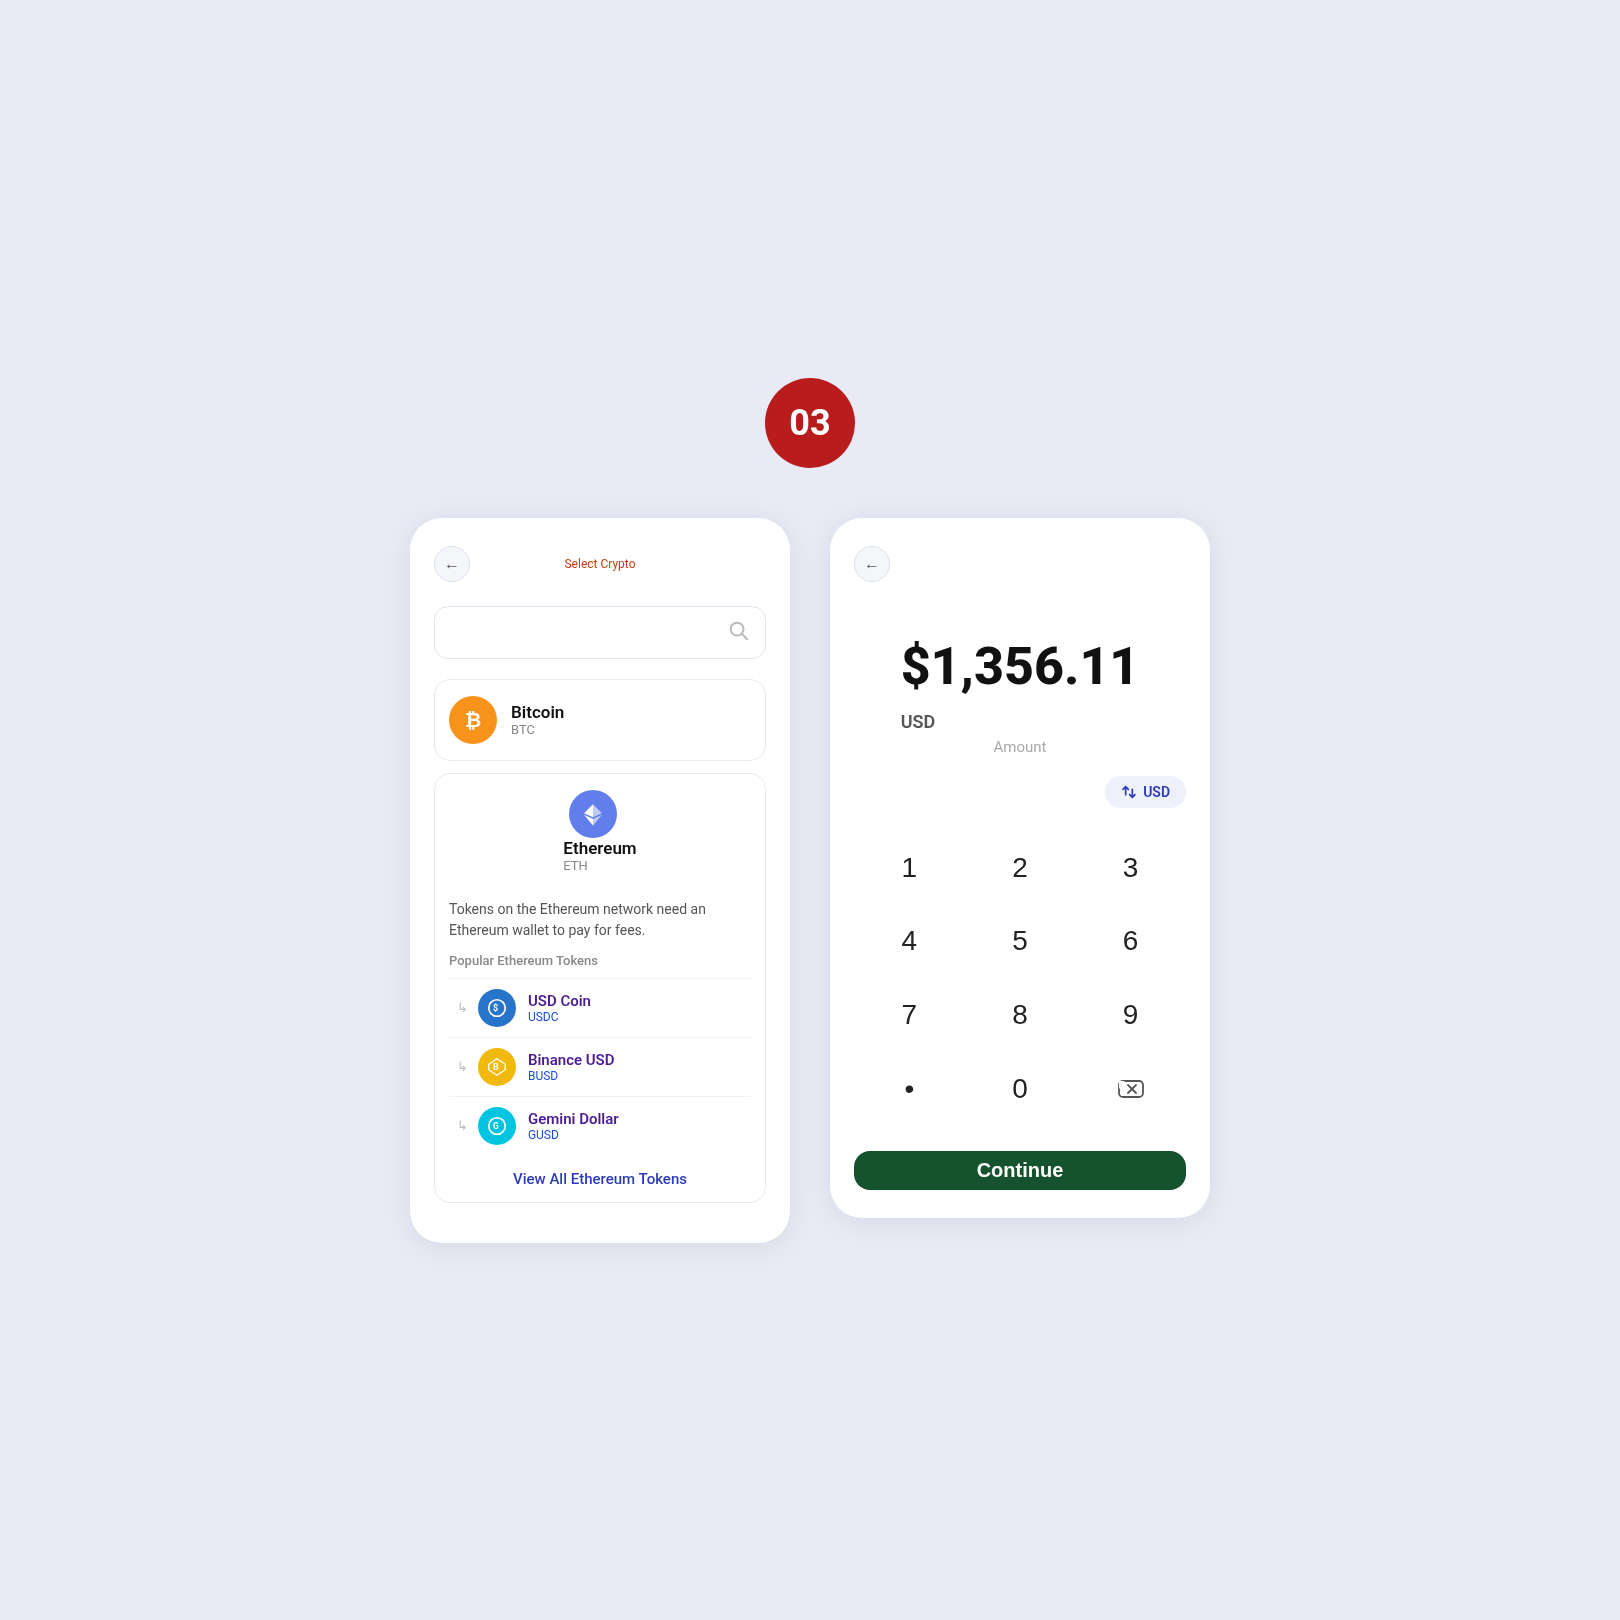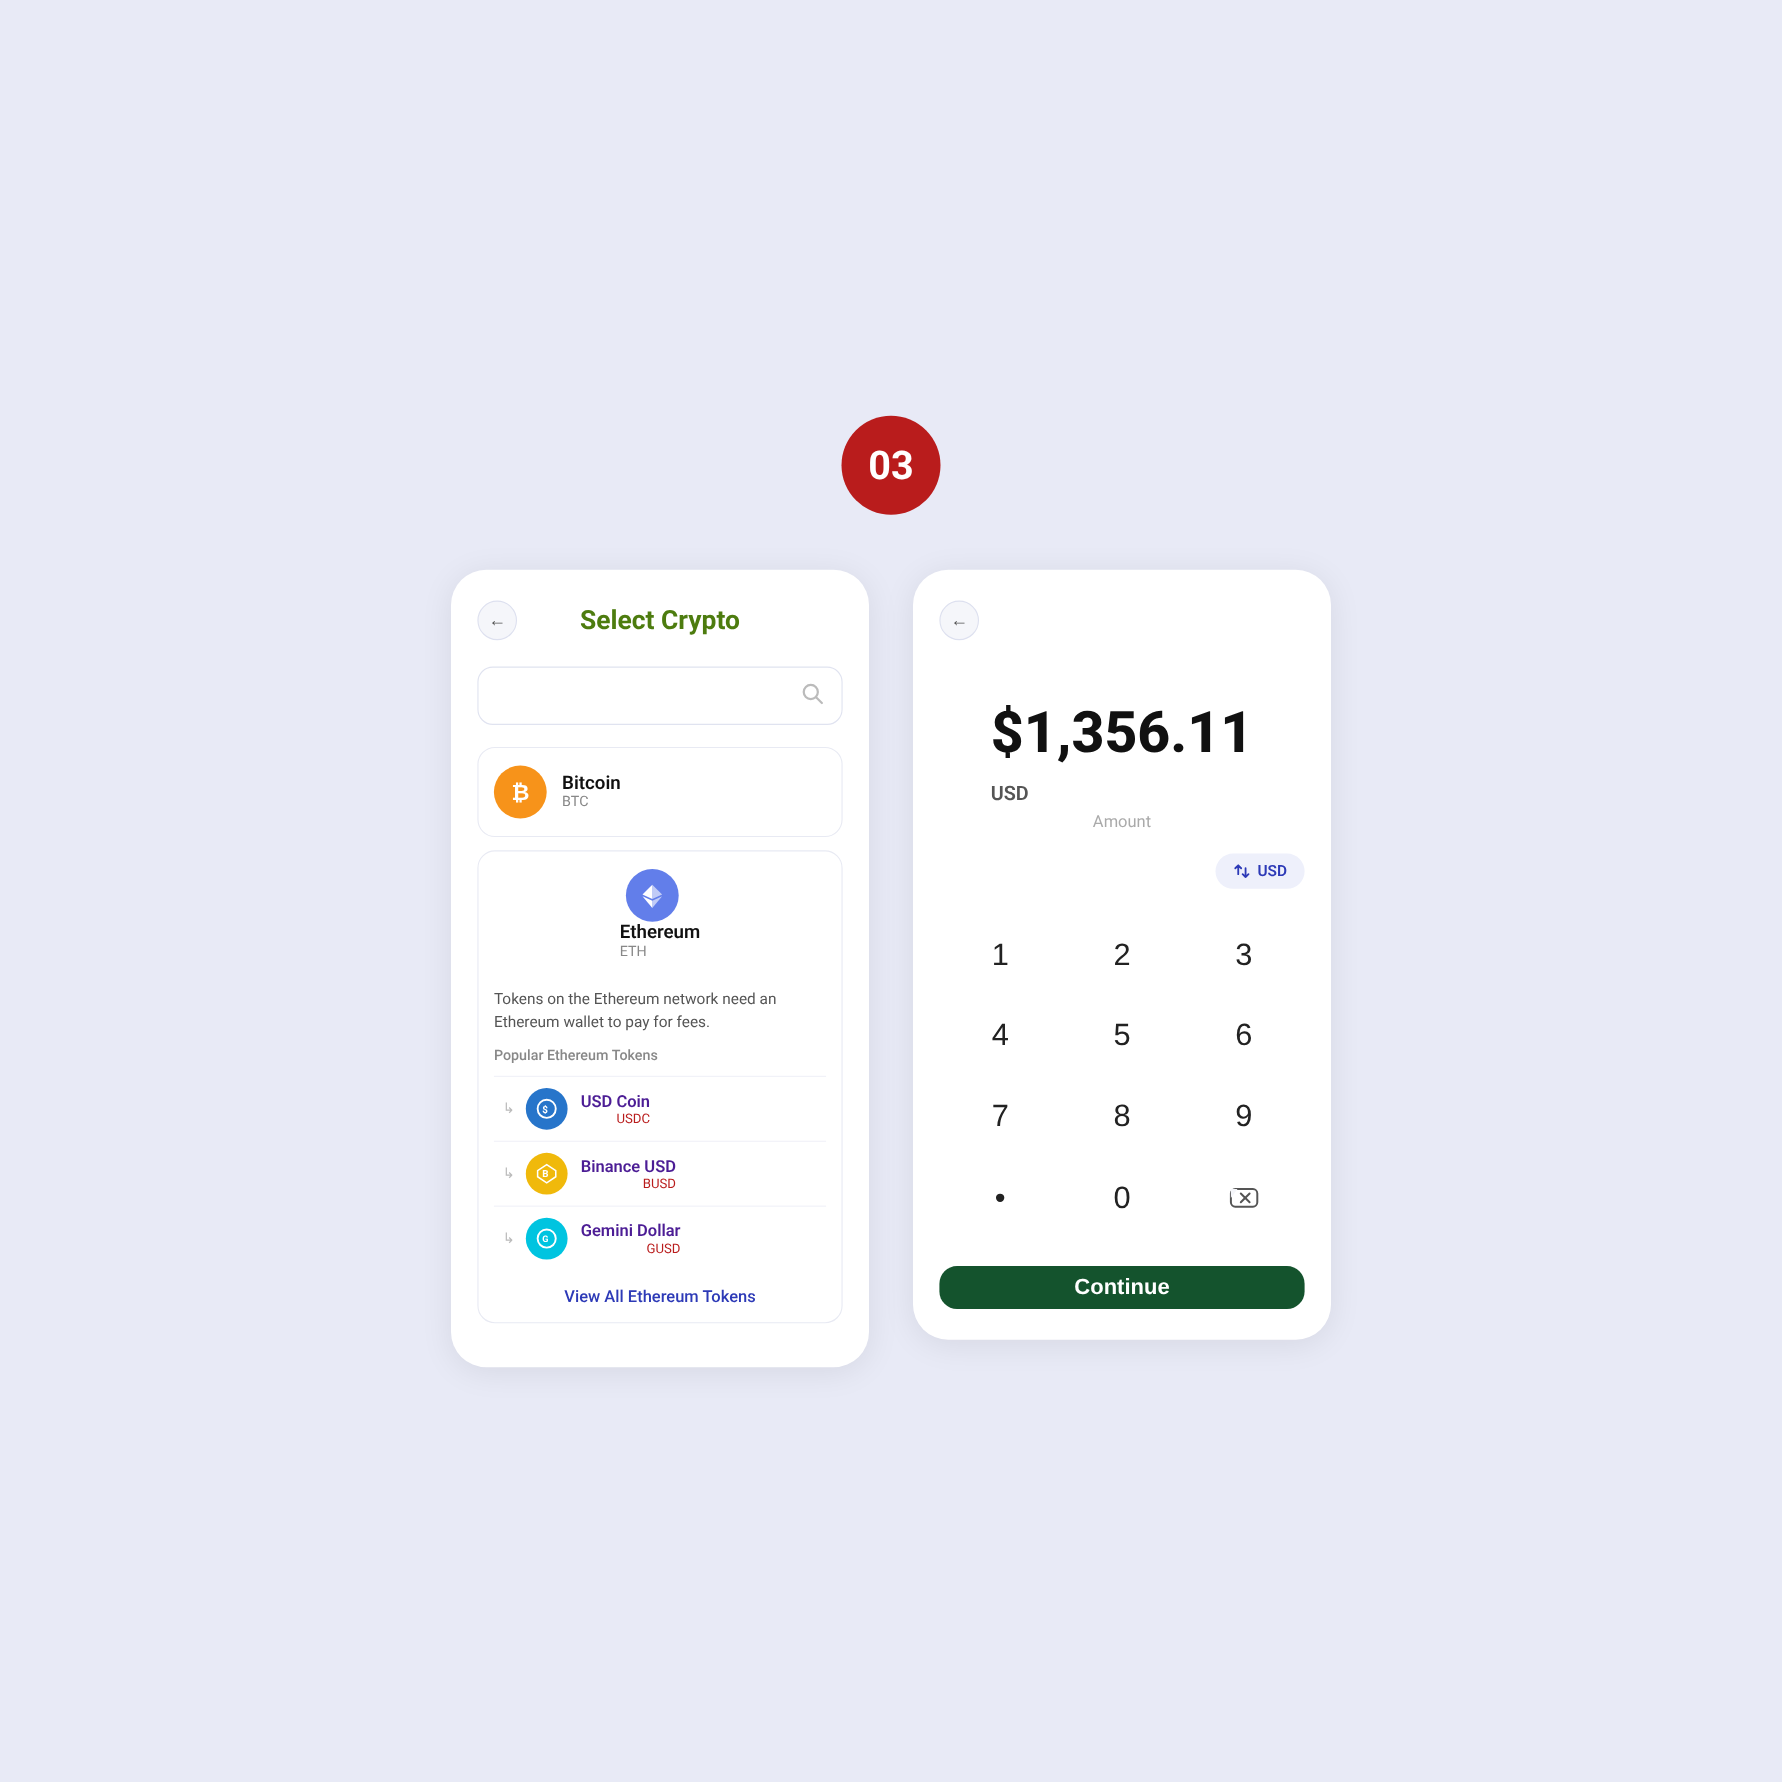--- a/index.html
+++ b/index.html
@@ -60,23 +60,23 @@
       background: #f5f6fa;
       display: flex;
       align-items: center;
       justify-content: center;
       cursor: pointer;
       color: #555;
       font-size: 16px;
     }
 
     .screen-title {
-      font-size: 24px;
-      font-weight: 700;
-      color: #4d7c0f;
+      font-size: 12px;
+      font-weight: 400;
+      color: #c2410c;
       position: absolute;
       left: 50%;
       transform: translateX(-50%);
     }
 
     .search-bar {
       display: flex;
       align-items: center;
       border: 1.5px solid #e0e3f0;
       border-radius: 14px;
@@ -191,22 +191,21 @@
       color: white;
     }
 
     .token-info .name {
       font-size: 15px;
       font-weight: 600;
       color: #4c1d95;
     }
     .token-info .symbol {
       font-size: 12px;
-      color: #b91c1c;
-      text-align: right;
+      color: #1d4ed8;
     }
 
     .view-all-link {
       text-align: center;
       padding: 14px 0 6px 0;
     }
 
     .view-all-link a {
       color: #2d3ab7;
       font-size: 15px;

